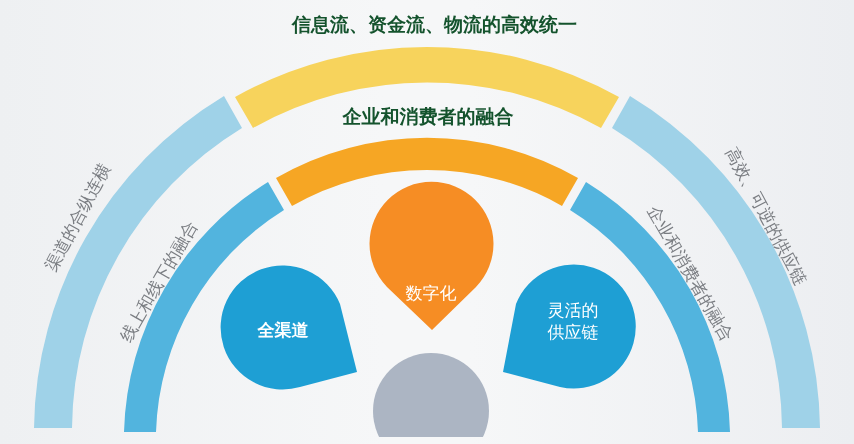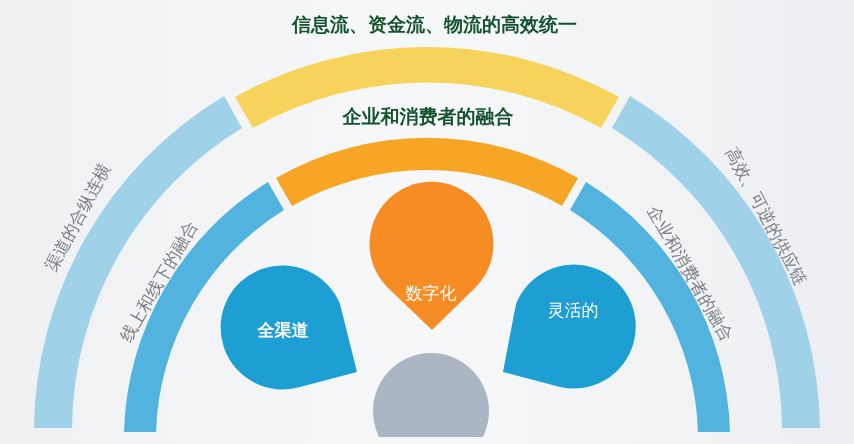--- a/index.html
+++ b/index.html
@@ -51,14 +51,15 @@
 
   <div class="label arc-label" style="left:8px; top:206px; width:140px; text-align:center; transform: rotate(-62deg);">渠道的合纵连横</div>
   <div class="label arc-label" style="left:79px; top:270px; width:160px; text-align:center; transform: rotate(-60deg);">线上和线下的融合</div>
   <div class="label arc-label" style="left:600px; top:262px; width:180px; text-align:center; transform: rotate(60deg);">企业和消费者的融合</div>
   <div class="label arc-label" style="left:676px; top:205px; width:180px; text-align:center; transform: rotate(62deg);">高效、可逆的供应链</div>
 
   <div class="label pin-label" style="left:391px; top:238px; width:80px;margin-top:44px;">数字化</div>
   <div class="label pin-label" style="left:243px; top:319px; width:80px;font-weight:bold;">全渠道</div>
   <div class="label pin-label" style="left:533px; top:299px; width:80px;">
     <div>灵活的</div>
+    <div>供应链</div>
   </div>
 </div>
 
 </body></html>

